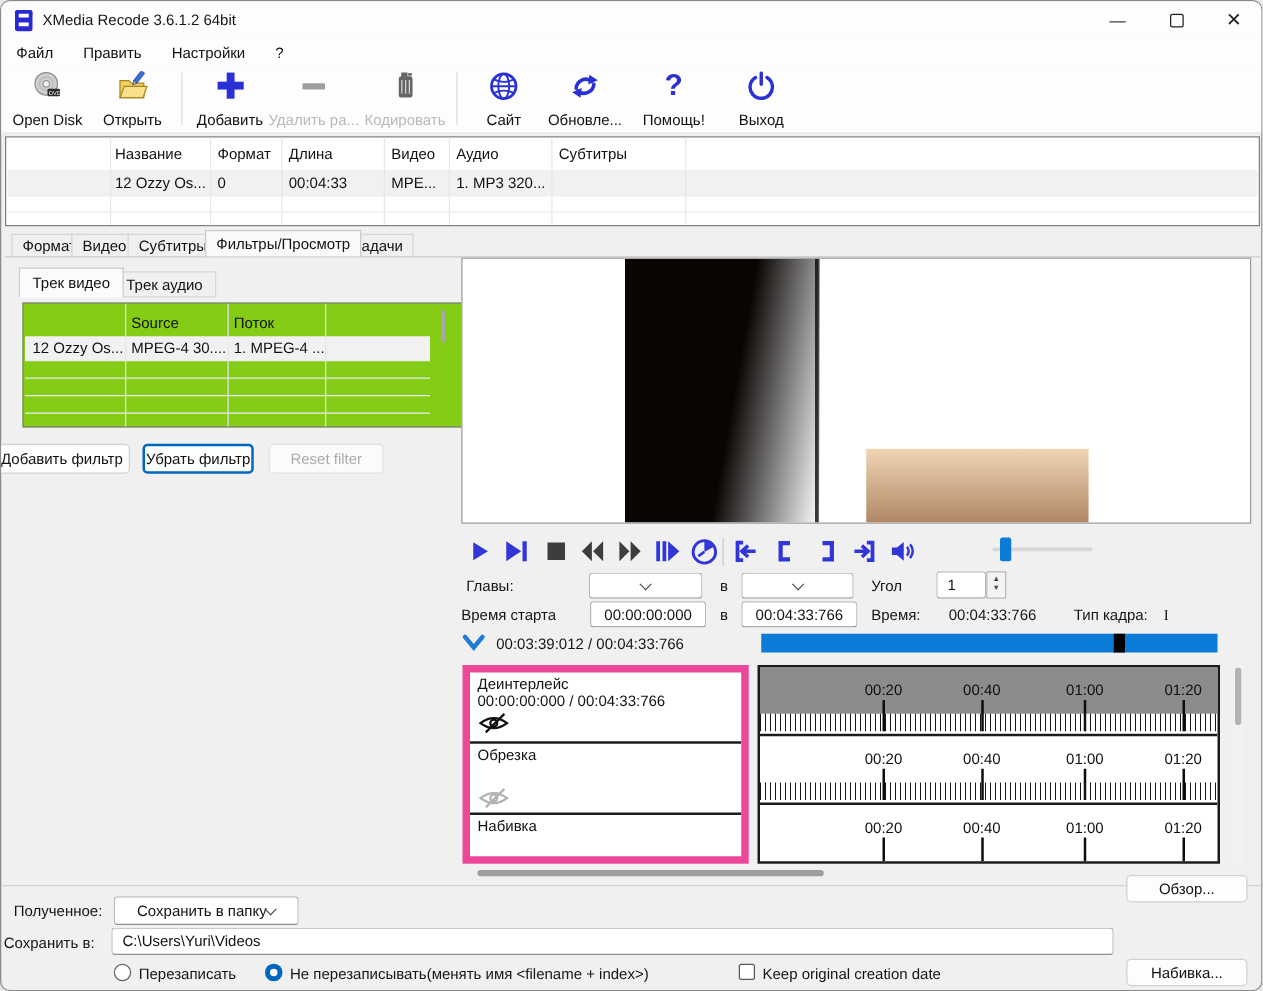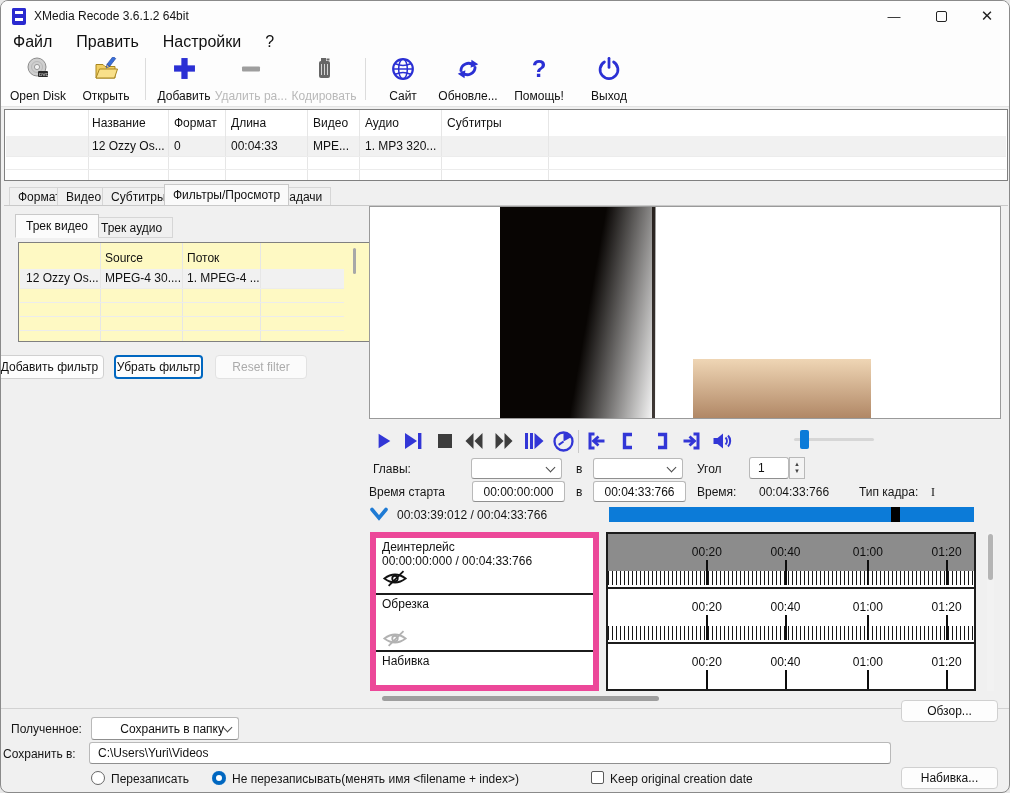--- a/index.html
+++ b/index.html
@@ -7,21 +7,21 @@
   .win{position:relative;width:1010px;height:793px;background:#f0f0f0;border:1px solid #8a8a8a;
        border-radius:8px;overflow:hidden;}
   .ab{position:absolute;}
   .lbl{font-size:12px;color:#151515;white-space:nowrap;}
   
   .titlebar{left:0;top:0;width:1010px;height:30px;background:#fdfdfd;}
   .winbtn{top:0;width:46px;height:30px;display:flex;align-items:center;justify-content:center;
           font-size:13px;color:#222;}
   
   .menubar{left:0;top:30px;width:1010px;height:22px;background:#fdfdfd;display:flex;align-items:center;}
-  .menu-item{padding:0 12px;font-size:16px;color:#111;}
+  .menu-item{padding:0 12px;font-size:12px;color:#111;}
   .toolbar{left:0;top:52px;width:1010px;height:54px;background:#fdfdfd;border-bottom:1px solid #e3e3e3;}
   .tbtn{top:56px;height:46px;display:flex;flex-direction:column;align-items:center;justify-content:space-between;}
   .tbtn .tlabel{font-size:12px;color:#111;white-space:nowrap;}
   .tbtn.disabled .tlabel{color:#b9b9b9;}
   .tsep{top:57px;width:1px;height:42px;background:#dcdcdc;}
   
   .filelist{left:3px;top:108px;width:1004px;height:72px;background:#fff;border:1px solid #808080;}
   .vline{background:#e6e6e6;width:1px;}
   .hline{background:#ececec;height:1px;}
   .selrow{background:#f1f1f1;}
@@ -32,21 +32,21 @@
   .tab.active{background:#fafafa;height:21px;border:1px solid #c9c9c9;border-bottom:none;z-index:3;}
   .subtab{font-size:12px;color:#111;display:flex;align-items:center;padding:0 10px;background:#f0f0f0;
        border:1px solid #d6d6d6;}
   .subtab.active{background:#fbfbfb;border:1px solid #c9c9c9;border-bottom:1px solid #fbfbfb;z-index:3;}
   
   .btn{background:#fdfdfd;border:1px solid #d0d0d0;border-radius:4px;font-size:12px;color:#111;
        display:flex;align-items:center;justify-content:center;white-space:nowrap;}
   .btn.focusblue{border:2px solid #0067c0;}
   .btn.disabled{color:#ababab;background:#fbfbfb;border-color:#e2e2e2;}
   .select{background:#fff;border:1px solid #b9b9b9;border-bottom-color:#8f8f8f;border-radius:3px;
-       display:flex;align-items:center;justify-content:flex-end;padding:0 7px;font-size:12px;color:#111;}
+       display:flex;align-items:center;justify-content:center;padding:0 7px;font-size:12px;color:#111;}
   .chev{width:7px;height:7px;border-right:1.6px solid #4a4a4a;border-bottom:1.6px solid #4a4a4a;
        transform:rotate(45deg);margin-top:-3px;}
   .tfield{background:#fff;border:1px solid #b9b9b9;border-bottom-color:#8f8f8f;border-radius:3px;
        font-size:12px;color:#111;display:flex;align-items:center;justify-content:center;}
   .radio{width:14px;height:14px;border-radius:50%;border:1px solid #666;background:#fff;}
   .radio.on{border:none;background:#0067c0;box-shadow:inset 0 0 0 4px #0067c0, inset 0 0 0 7px #fff;}
   .checkbox{width:13px;height:13px;border:1px solid #5a5a5a;border-radius:2px;background:#fff;}
   
   .preview{left:368px;top:205px;width:632px;height:213px;background:#fff;border:1px solid #9a9a9a;}
   .vidimg{left:130px;top:0;width:371px;height:211px;overflow:hidden;
@@ -210,21 +210,21 @@
   <div class="ab tab" style="left:8px;top:186px;">Формат</div>
   <div class="ab tab" style="left:56px;top:186px;">Видео</div>
   <div class="ab tab" style="left:101px;top:186px;">Субтитры</div>
   <div class="ab tab active" style="left:163px;top:183px;">Фильтры/Просмотр</div>
   <div class="ab tab" style="left:272px;top:186px;">Задачи</div>
   <div class="ab" style="left:3px;top:204px;width:1004px;height:1px;background:#c9c9c9;"></div>
 
   <div class="ab subtab active" style="left:14px;top:213px;height:24px;">Трек видео</div>
   <div class="ab subtab" style="left:89px;top:216px;height:21px;">Трек аудио</div>
 
-  <div class="ab" style="left:17px;top:241px;width:360px;height:100px;background:#fef9c3;border:1px solid #808080;">
+  <div class="ab" style="left:17px;top:241px;width:360px;height:100px;background:#84cc16;border:1px solid #808080;">
     <div class="ab selrow" style="left:1px;top:26px;width:324px;height:19px;"></div>
     <div class="ab vline" style="left:81px;top:0;height:98px;"></div>
     <div class="ab vline" style="left:163px;top:0;height:98px;"></div>
     <div class="ab vline" style="left:241px;top:0;height:98px;"></div>
     <div class="ab hline" style="left:1px;top:45px;width:324px;"></div>
     <div class="ab hline" style="left:1px;top:59px;width:324px;"></div>
     <div class="ab hline" style="left:1px;top:73px;width:324px;"></div>
     <div class="ab hline" style="left:1px;top:87px;width:324px;"></div>
     <span class="ab cell" style="left:86px;top:8px;">Source</span>
     <span class="ab cell" style="left:168px;top:8px;">Поток</span>

